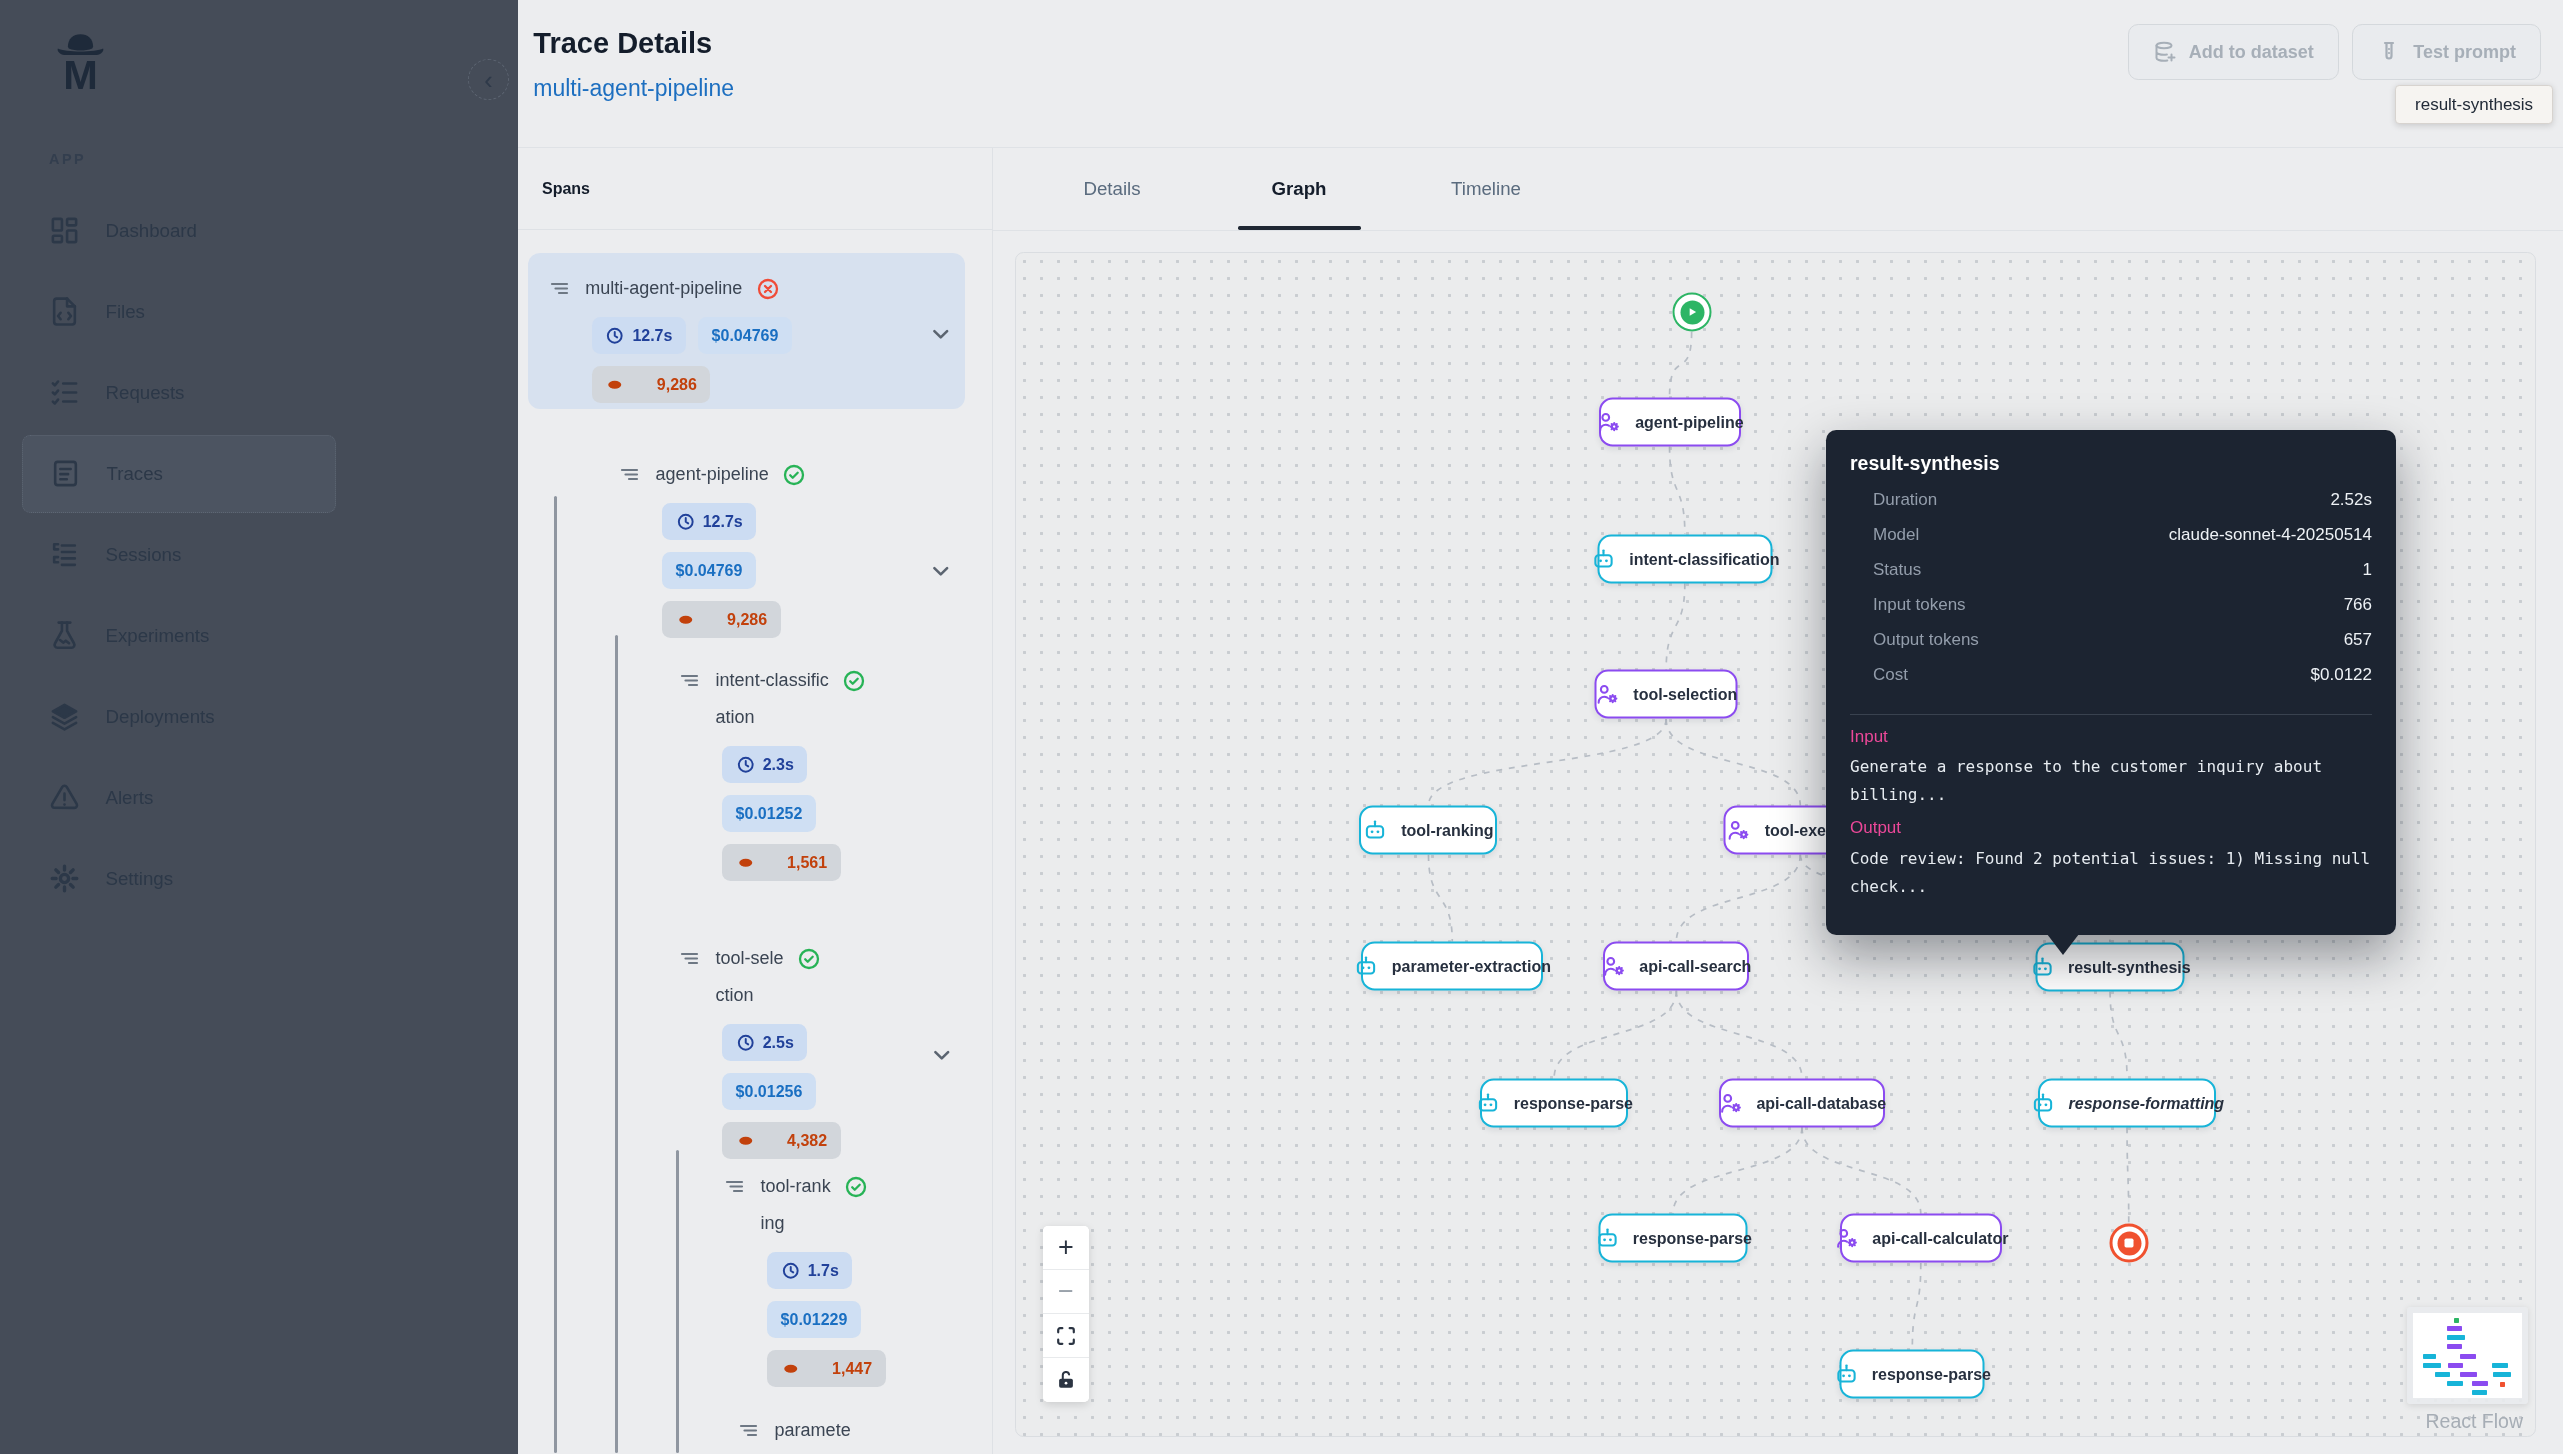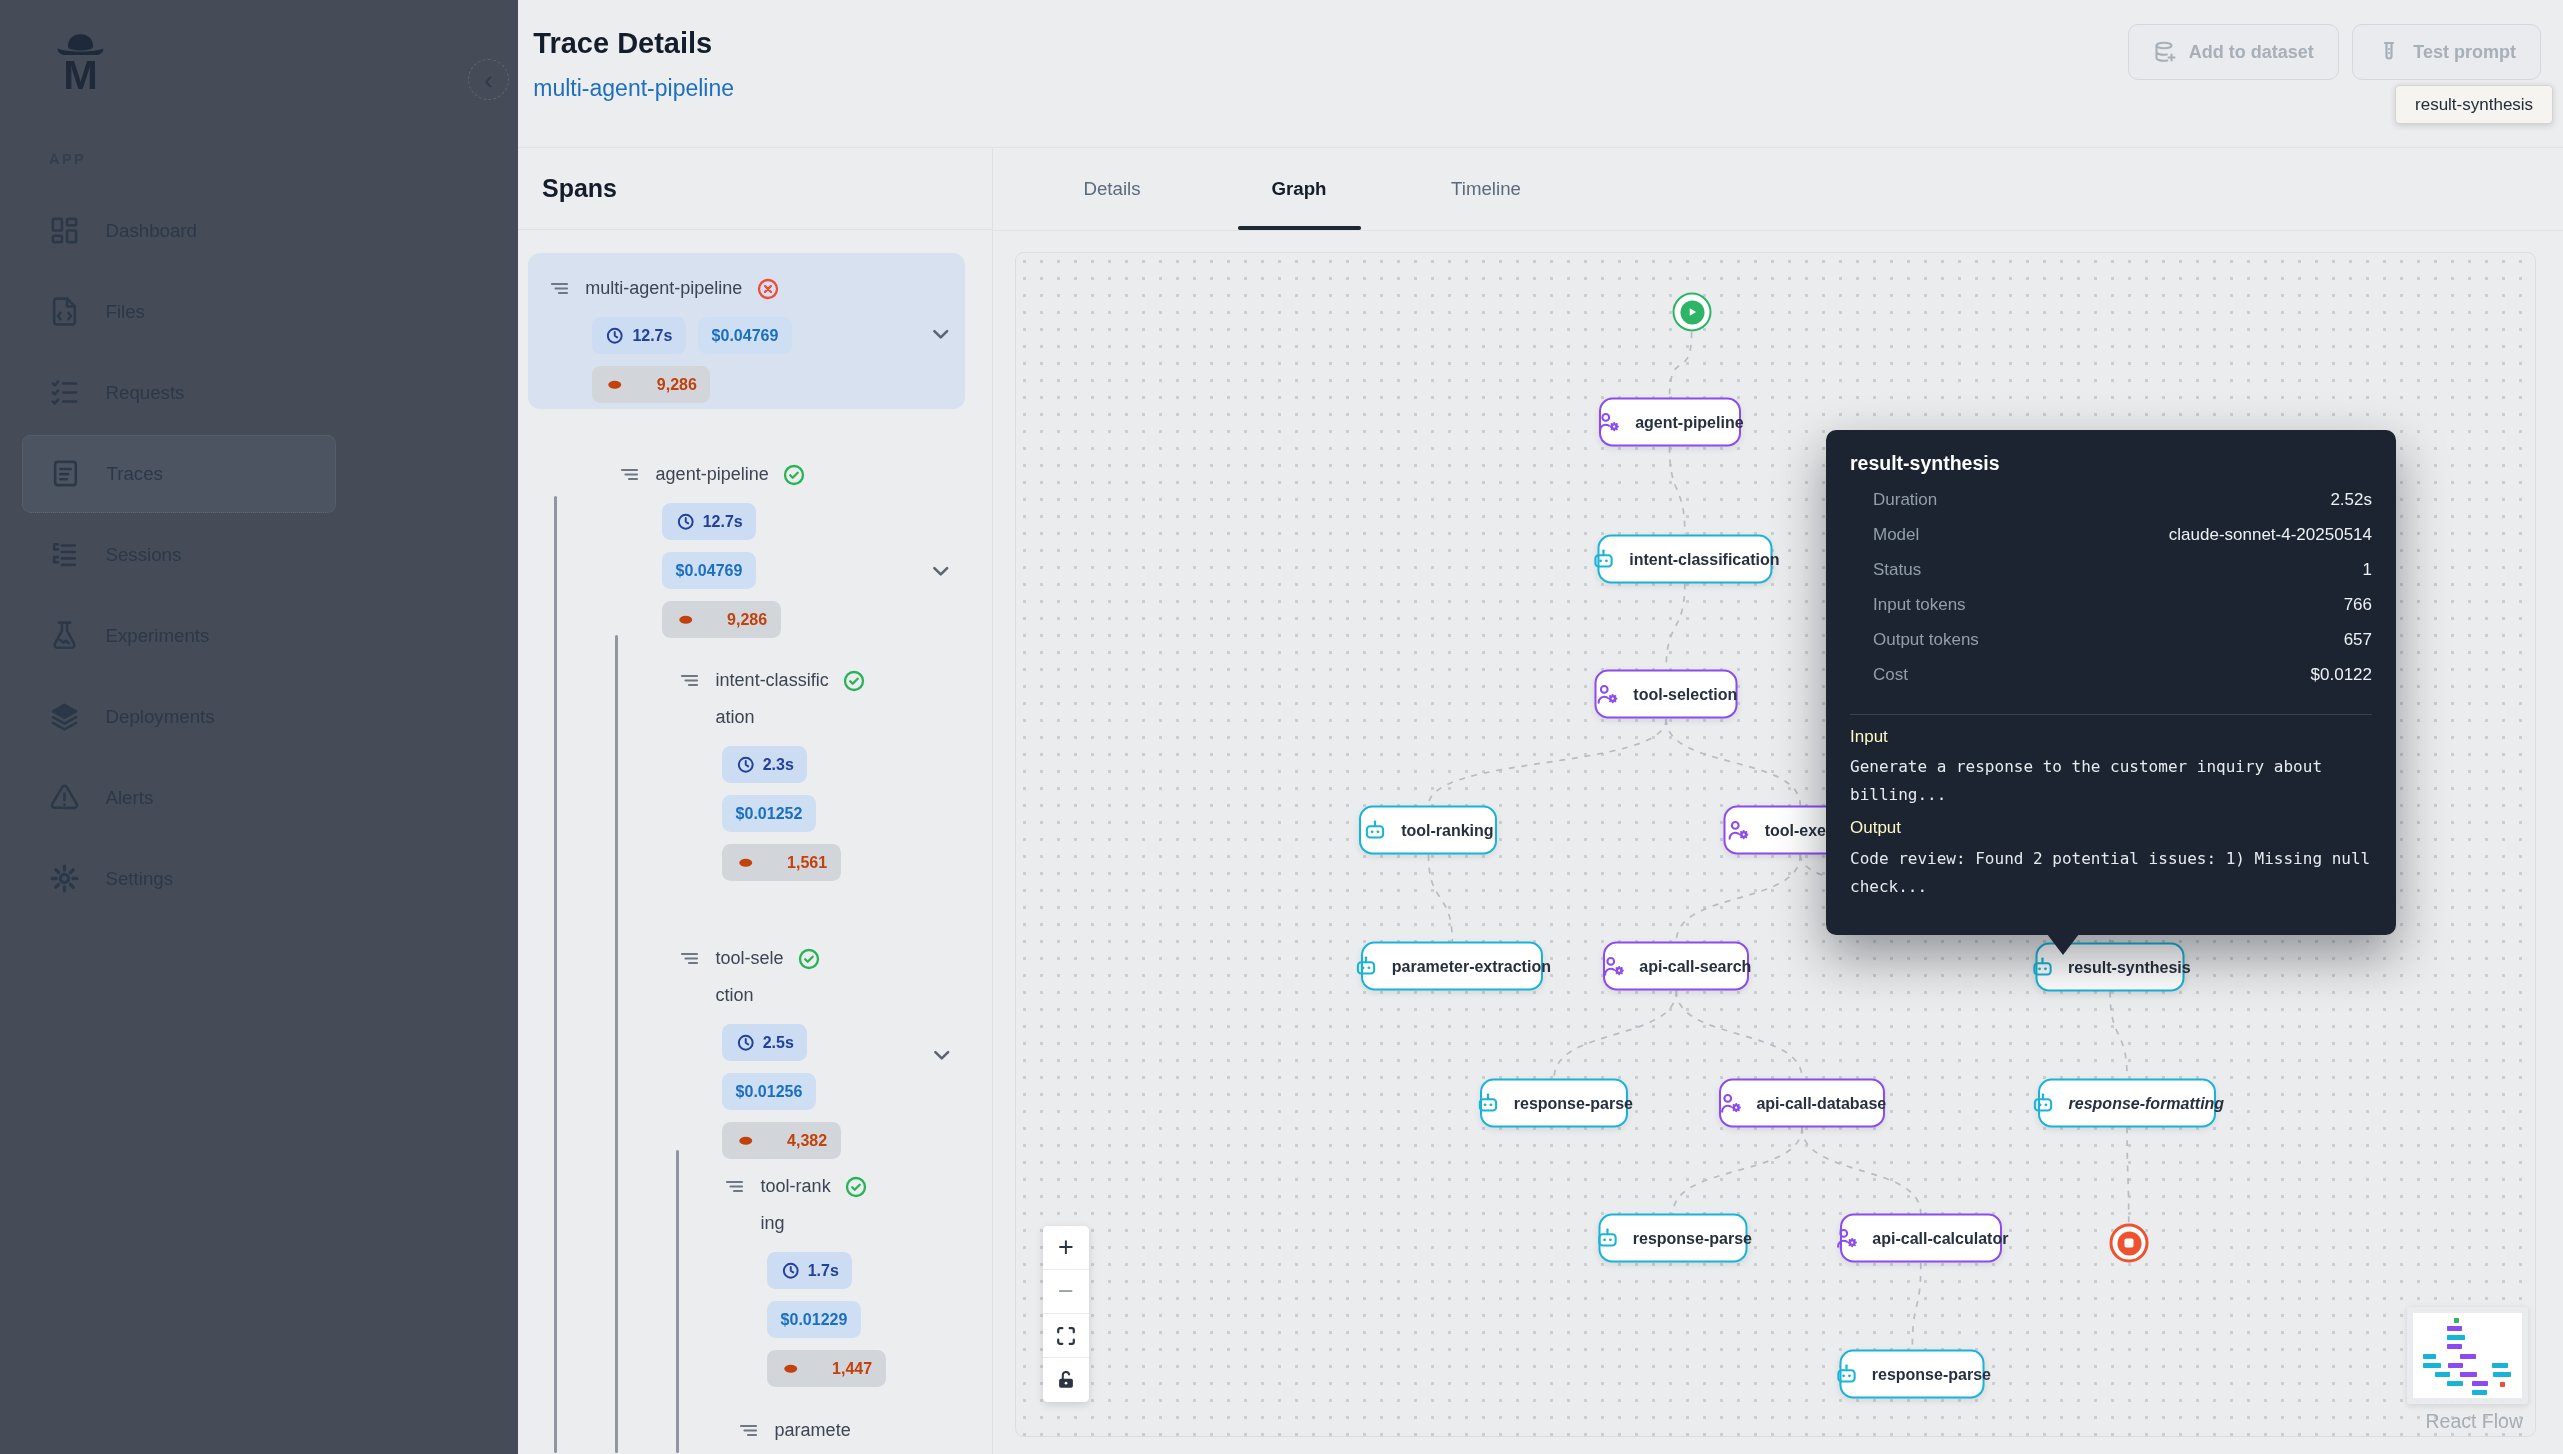--- a/index.html
+++ b/index.html
@@ -36,21 +36,21 @@
     font-size:18px; font-weight:600; font-family:inherit; cursor:pointer; }
   .hbtn .btn-ic { width:24px; height:24px; }
   .cursor-tooltip { position:absolute; right:10.2px; top:85px; padding:8.5px 18.7px;
     background:#f6f4f1; border:0.8px solid #d7d3cf; border-radius:4.2px; font-size:17px;
     color:#222b38; box-shadow:0 1.7px 6.8px rgba(0,0,0,.14); z-index:50; }
 
   #content { position:relative; display:flex; height:1307px; }
 
   
   #spans-panel { width:475px; flex:0 0 475px; border-right:1.7px solid #dee1e5; }
-  .spans-header { height:82px; line-height:81px; padding-left:24px; font-size:25px;
+  .spans-header { height:82px; line-height:81px; padding-left:24px; font-size:16px;
     font-weight:700; color:#141d2b; border-bottom:1.7px solid #dee1e5; }
   #spans-body { position:relative; height:1223px; overflow:hidden; }
   .guide { position:absolute; width:2.5px; background:#8f96a0; border-radius:1.7px; }
   .span-item { position:absolute; cursor:pointer; }
   .span-item.sel { background:#d7e1ef; border-radius:12px; padding:17px 0 0 19.5px; }
   .title-row { display:flex; align-items:flex-start; gap:13.6px; }
   .tree-ic { width:24px; height:24px; color:#6e7884; flex:0 0 24px; margin-top:6.8px; }
   .span-name { font-size:18px; font-weight:500; color:#3b4553; line-height:37px; }
   .status-ic { width:24px; height:24px; margin-top:6.8px; }
   .status-ic.ok { color:#27b356; }
@@ -102,21 +102,21 @@
 
   
   #node-tooltip { position:absolute; left:810px; top:177px; width:570px; min-height:475px;
     background:#1c2431; border-radius:10.2px; padding:22px 24px 25.5px 24px; z-index:6;
     box-shadow:0 20.4px 51px rgba(10,15,25,.40); }
   .tt-title { font-size:19.5px; font-weight:700; color:#ffffff; margin-bottom:15.3px; }
   .tt-row { display:flex; justify-content:space-between; align-items:baseline; height:35px; }
   .tt-label { font-size:17px; color:#939dab;margin-left:23px; }
   .tt-value { font-size:17px; color:#eef2f6; }
   .tt-div { height:0.8px; background:#39424f; margin:13.6px 0 12px 0; }
-  .tt-sec { font-size:17px; color:#fef9c3; margin:8.5px 0 6.8px 0; }
+  .tt-sec { font-size:17px; color:#ec4899; margin:8.5px 0 6.8px 0; }
   .tt-mono { font-family:"DejaVu Sans Mono", monospace; font-size:16px; color:#e6ebf0;
     line-height:28px; white-space:pre-wrap; margin-bottom:8.5px; }
   .tt-arrow { position:absolute; left:221px; bottom:-20.4px; width:0; height:0;
     border-left:16px solid transparent; border-right:16px solid transparent;
     border-top:21px solid #1c2431; }
 
   
   #controls { position:absolute; left:27px; top:973px; width:46px; background:#fff;
     border-radius:5.1px; box-shadow:0 2.5px 8.5px rgba(0,0,0,.13); z-index:7; overflow:hidden; }
   .ctl { width:46px; height:44px; display:flex; align-items:center; justify-content:center;

